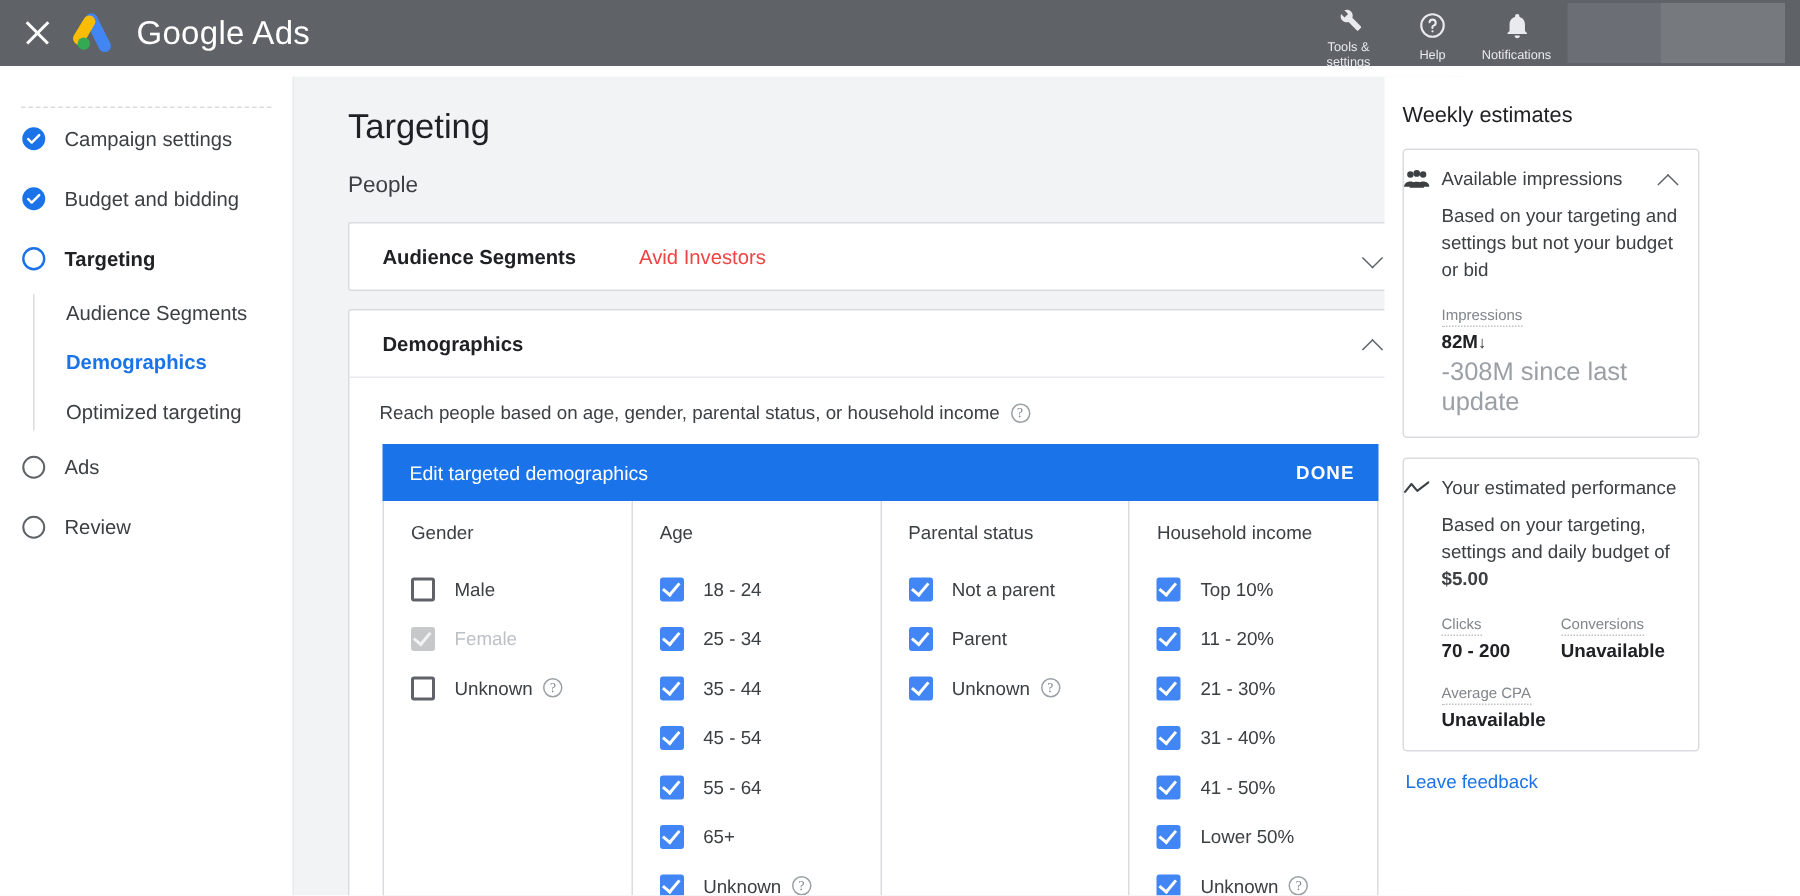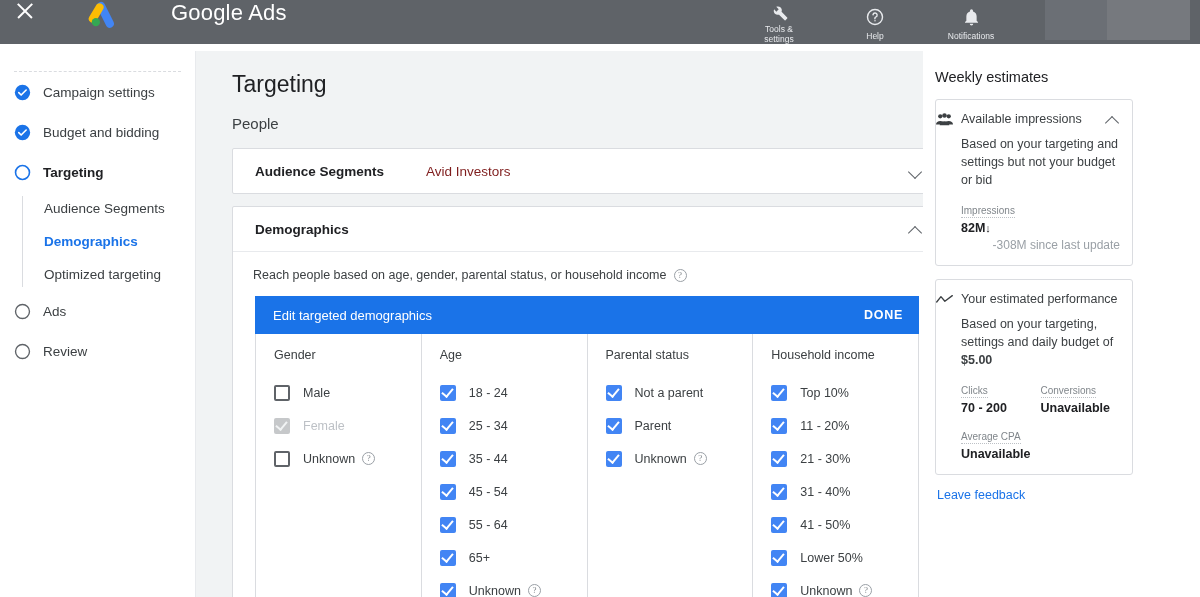--- a/index.html
+++ b/index.html
@@ -7,21 +7,21 @@
     width: 1200px; height: 597px;
     font-family: "Liberation Sans", sans-serif;
     background: #ffffff;
     overflow: hidden;
   }
   #app { position: relative; width: 1200px; height: 597px; }
 
   
   .topbar {
     position: absolute; left: 0; top: 0; width: 1200px; height: 44px;
-    background: #5f6368; display: flex;  gap: 40px;
+    background: #5f6368; display: flex; align-items: center;
   }
   .close-btn {
     width: 22px; height: 22px; margin-left: 14px; margin-right: 12px;
     position: relative; cursor: pointer; flex: none;
   }
   .close-btn::before, .close-btn::after {
     content: ""; position: absolute; left: 1px; top: 10px;
     width: 20px; height: 1.6px; background: #ffffff;
   }
   .close-btn::before { transform: rotate(45deg); }
@@ -96,21 +96,21 @@
 
   .card {
     margin: 16px 36px 0 36px; background: #ffffff;
     border: 1px solid #dadce0; border-radius: 2px;
   }
   .card-head {
     height: 44px; display: flex; align-items: center; padding: 0 18px 0 22px;
     cursor: pointer;
   }
   .card-title { font-size: 13.5px; font-weight: bold; color: #202124; }
-  .card-sub { font-size: 13.5px; color: #7f1d1d; margin-left: 42px; }
+  .card-sub { font-size: 13.5px; color: #ef4444; margin-left: 42px; }
   .card-head .sp { flex: 1; }
   .chev { width: 14px; height: 14px; position: relative; }
   .chev::before {
     content: ""; position: absolute; left: 1px; top: 3px;
     width: 9px; height: 9px; border-left: 1.6px solid #5f6368;
     border-bottom: 1.6px solid #5f6368; transform: rotate(-45deg);
   }
   .chev.up::before { top: 6px; transform: rotate(135deg); }
 
   .card2 { margin-top: 12px; }
@@ -183,21 +183,21 @@
   .rp-ico { width: 17px; flex: none; margin-right: 8px; display: flex; align-items: center; }
   .rp-head-t { font-size: 12.5px; color: #3c4043; flex: 1; }
   .rp-body { font-size: 12.5px; color: #3c4043; line-height: 18px; padding-left: 25px; }
   .rp-body b { font-weight: bold; }
   .metric { padding-left: 25px; margin-top: 11px; }
   .m-lbl {
     font-size: 10px; color: #80868b;
     border-bottom: 1px dotted #bdc1c6; display: inline-block; padding-bottom: 1px;
   }
   .m-val { font-size: 12.5px; color: #202124; font-weight: bold; margin-top: 3px; }
-  .m-note { font-size: 12px; color: #9aa0a6; margin-top: 3px; text-align: right; }
+  .m-note { font-size: 17px; color: #9aa0a6; margin-top: 3px; }
   .m-row { display: flex; padding-left: 25px; margin-top: 11px; }
   .m-row > div { flex: 1; }
   .feedback {
     font-size: 12.5px; color: #1a73e8; cursor: pointer; padding-left: 2px;
   }
   .arrow-dn { font-size: 11px; }
 </style>
 </head>
 <body>
 

